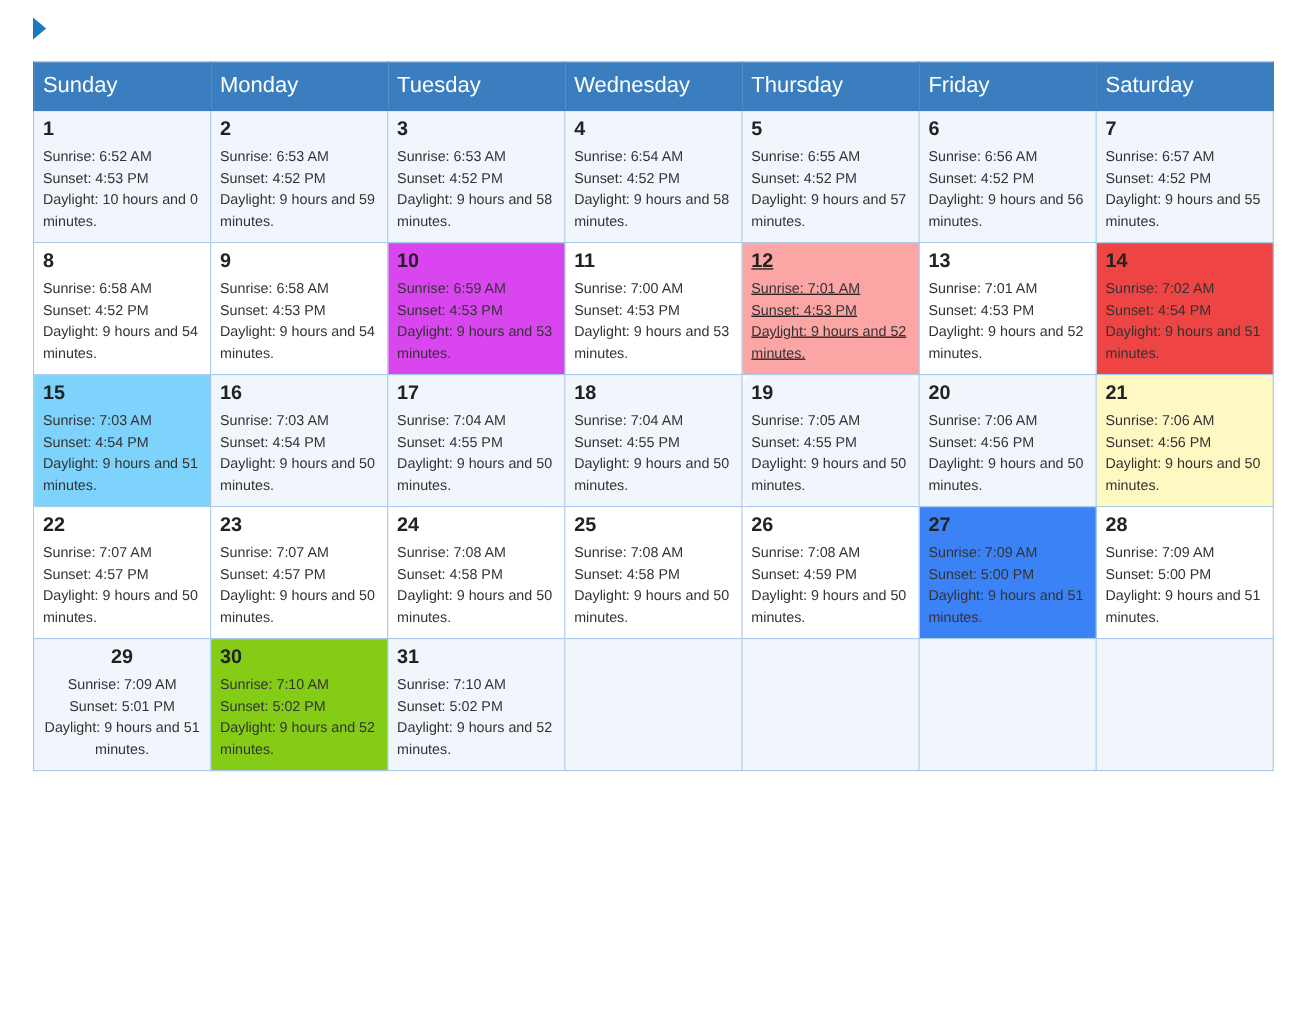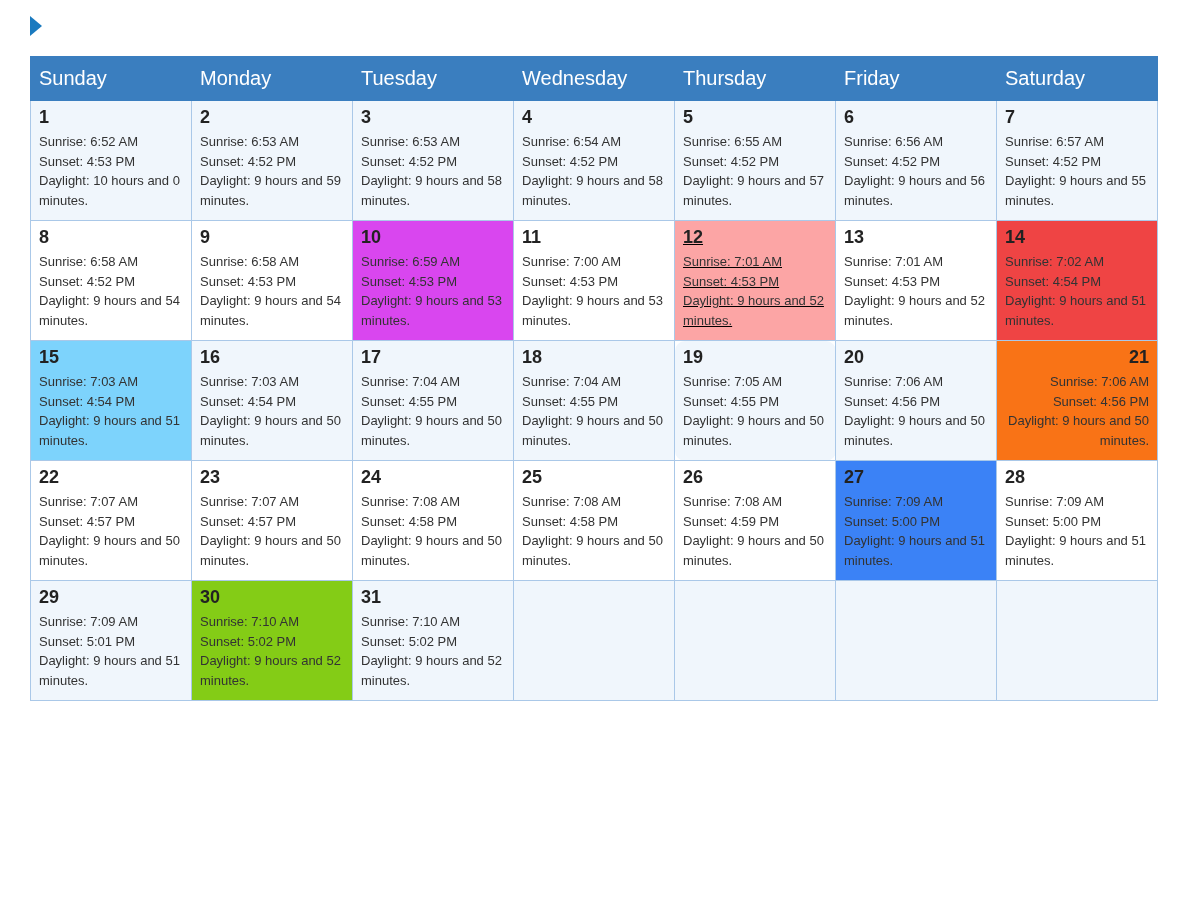--- a/index.html
+++ b/index.html
@@ -209,21 +209,21 @@
         <span class="day-info">Sunrise: 7:04 AM<br>Sunset: 4:55 PM<br>Daylight: 9 hours and 50 minutes.</span>
       </td>
         <td style="background-color: rgb(240, 246, 252); border-radius: 10px;">
         <span class="day-number">19</span>
         <span class="day-info">Sunrise: 7:05 AM<br>Sunset: 4:55 PM<br>Daylight: 9 hours and 50 minutes.</span>
       </td>
         <td style="background-color: rgb(240, 246, 252);">
         <span class="day-number">20</span>
         <span class="day-info">Sunrise: 7:06 AM<br>Sunset: 4:56 PM<br>Daylight: 9 hours and 50 minutes.</span>
       </td>
-        <td style="background-color: #f97316; text-align: right;">
+        <td style="background-color: #fef9c3;">
         <span class="day-number">21</span>
         <span class="day-info">Sunrise: 7:06 AM<br>Sunset: 4:56 PM<br>Daylight: 9 hours and 50 minutes.</span>
       </td>
       </tr>
       <tr>
         <td style="background-color: rgb(255, 255, 255); margin-left: 36px;">
         <span class="day-number">22</span>
         <span class="day-info">Sunrise: 7:07 AM<br>Sunset: 4:57 PM<br>Daylight: 9 hours and 50 minutes.</span>
       </td>
         <td style="background-color: rgb(255, 255, 255);">
@@ -245,21 +245,21 @@
         <td style="background-color: #3b82f6;">
         <span class="day-number">27</span>
         <span class="day-info">Sunrise: 7:09 AM<br>Sunset: 5:00 PM<br>Daylight: 9 hours and 51 minutes.</span>
       </td>
         <td style="background-color: rgb(255, 255, 255);">
         <span class="day-number">28</span>
         <span class="day-info">Sunrise: 7:09 AM<br>Sunset: 5:00 PM<br>Daylight: 9 hours and 51 minutes.</span>
       </td>
       </tr>
       <tr>
-        <td style="background-color: rgb(240, 246, 252);">
+        <td style="background-color: rgb(240, 246, 252); text-align: center;">
         <span class="day-number">29</span>
         <span class="day-info">Sunrise: 7:09 AM<br>Sunset: 5:01 PM<br>Daylight: 9 hours and 51 minutes.</span>
       </td>
         <td style="background-color: #84cc16;">
         <span class="day-number">30</span>
         <span class="day-info">Sunrise: 7:10 AM<br>Sunset: 5:02 PM<br>Daylight: 9 hours and 52 minutes.</span>
       </td>
         <td style="background-color: rgb(240, 246, 252);">
         <span class="day-number">31</span>
         <span class="day-info">Sunrise: 7:10 AM<br>Sunset: 5:02 PM<br>Daylight: 9 hours and 52 minutes.</span>

